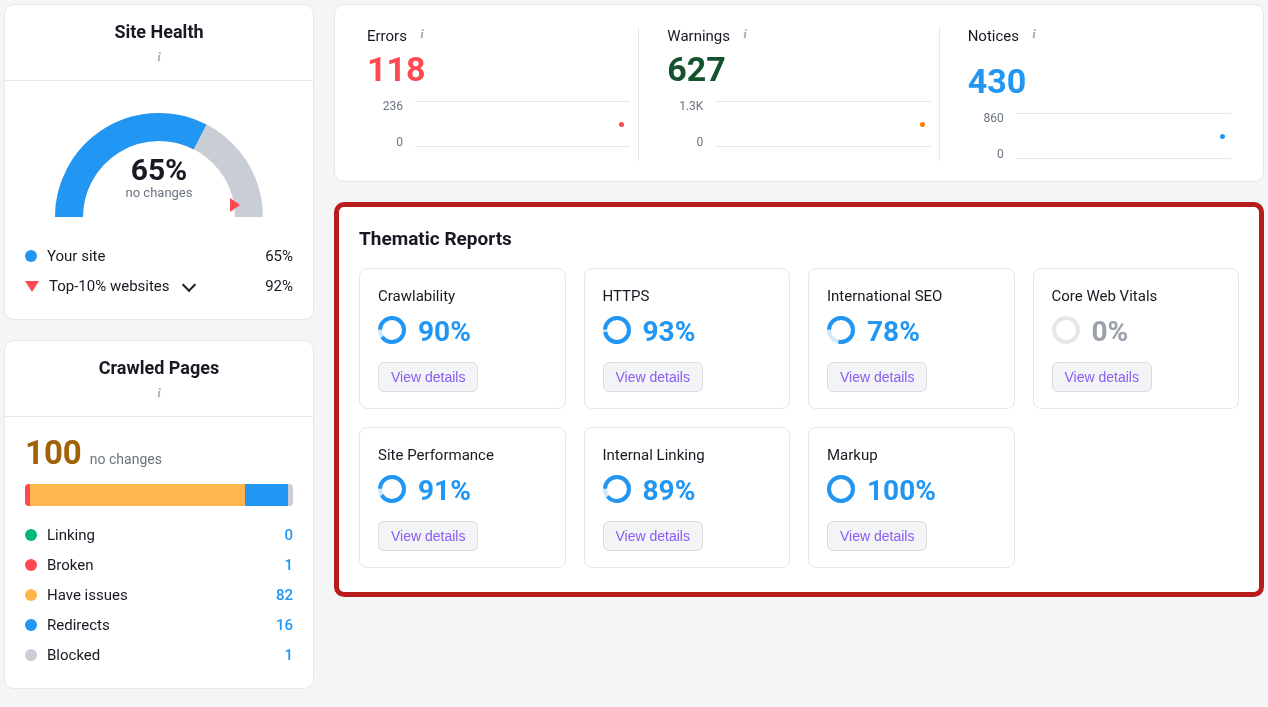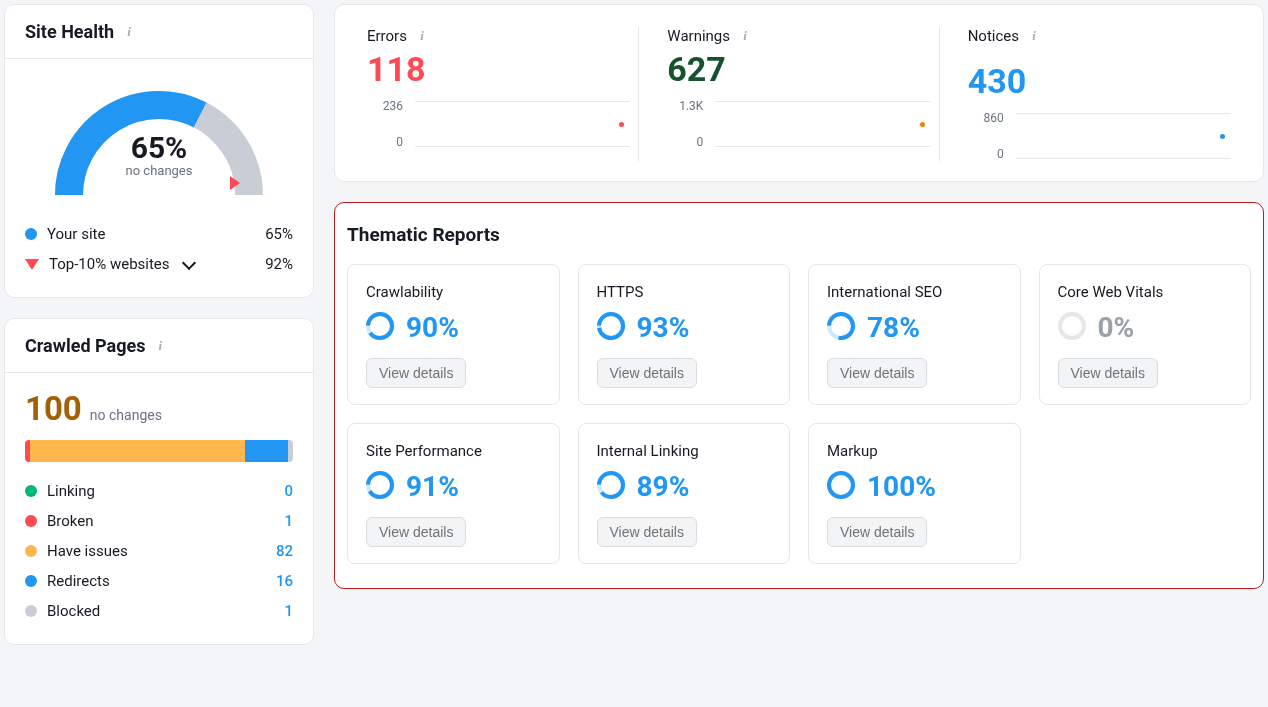--- a/index.html
+++ b/index.html
@@ -19,20 +19,21 @@
     border: 1px solid #e5e7eb;
     border-radius: 10px;
     margin-bottom: 20px;
   }
   .card-header {
     display: flex;
     align-items: center;
     gap: 8px;
     padding: 16px 20px;
     border-bottom: 1px solid #e5e7eb;
+    flex-direction: column;
   }
   .card-title { font-size: 18px; font-weight: 700; color: #171a22; }
   .info-icon {
     display: inline-flex; justify-content: center; align-items: center;
     width: 14px; height: 14px;
     color: #a7adb5;
     font-family: "Georgia", serif;
     font-style: italic;
     font-weight: 700;
     font-size: 13px;
@@ -86,52 +87,52 @@
   .cp-left { display:flex; align-items:center; gap:10px; color:#171a22; }
   .cp-val { color:#2196f3; font-weight:500; min-width:26px; text-align:right; }
 
   
   .strip {
     background:#fff; border:1px solid #e5e7eb; border-radius:10px;
     padding: 22px 24px 20px; display:flex; gap:0; margin-bottom:20px;
   }
   .strip-cell { flex:1; padding: 0 8px; }
   .strip-cell + .strip-cell { border-left:1px solid #e5e7eb; padding-left: 28px; }
-  .strip-head { display:flex; align-items:center; gap:8px; font-size:15px; color:#171a22; margin-bottom:4px;}
+  .strip-head { display:flex; gap:8px; font-size:15px; color:#171a22; margin-bottom:4px;}
   .strip-num { font-size:34px; font-weight:700; margin-bottom:10px; }
   .num-err { color:#ff4953; }
   .num-warn { color:#14532d; }
   .num-not { color:#2196f3;margin-top:16px; }
   .spark { display:flex; align-items:center; gap:12px; }
   .ylab { width: 36px; font-size:12px; color:#6b7280; text-align:right; }
   .ylabs { display:flex; flex-direction:column; gap:22px; }
   .chart {
     flex:1; height:46px; position:relative;
     border-top:1px solid #e5e7eb; border-bottom:1px solid #e5e7eb;
   }
   .chart-dot {
     position:absolute; width:5px; height:5px; border-radius:50%;
     right:6px; top:20px;
   }
 
   
-  .thematic { background:#fff; border:1px solid #b91c1c; border-radius:10px; padding: 20px 12px 24px;}
+  .thematic { background:#fff; border:5px solid #b91c1c; border-radius:10px; padding: 20px 20px 24px;}
   .thematic-title { font-size:19px; font-weight:700; margin-bottom:18px; }
   .tiles { display:grid; grid-template-columns: repeat(4, 1fr); gap:18px; }
   .tile {
     border:1px solid #e5e7eb; border-radius:8px; padding:18px 18px 16px;
   }
   .tile-name { font-size:15px; color:#171a22; margin-bottom:10px; }
   .tile-mid { display:flex; align-items:center; gap:12px; margin-bottom:14px; }
   .tile-pct { font-size:28px; font-weight:700; color:#2196f3; }
   .tile-pct.gray { color:#9aa1ab; }
   .donut { width:28px; height:28px; }
   .btn {
     display:inline-block; background:#f3f4f6; border:1px solid #d9dce1;
-    color:#737373; font-size:14px; padding:6px 12px; border-radius:6px;
+    color:#8b5cf6; font-size:14px; padding:6px 12px; border-radius:6px;
     cursor:pointer;
   }
 </style>
 </head>
 <body>
 
 <div class="layout">
   <div class="left-col">
 
     <div class="card">

